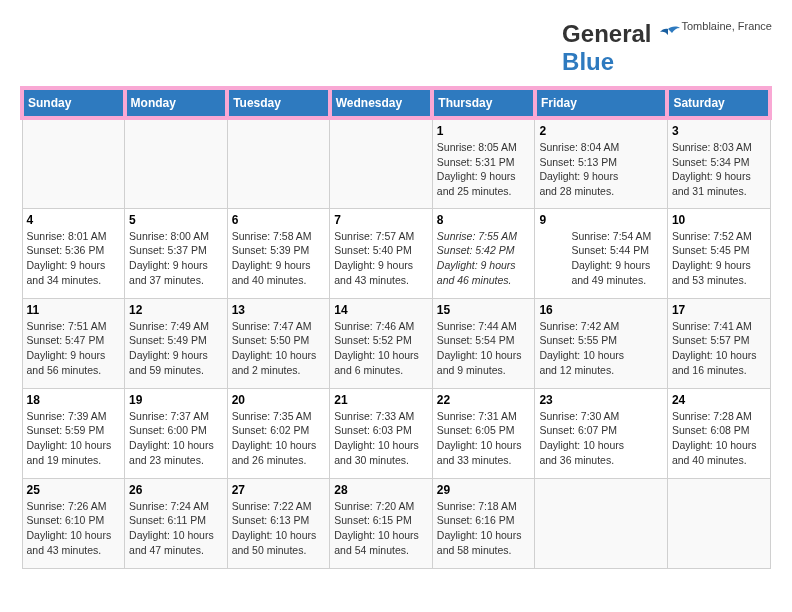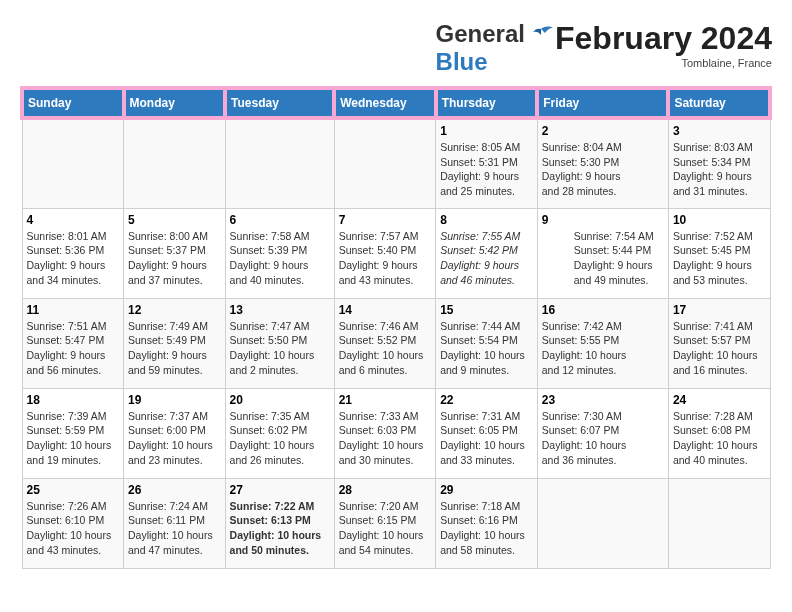--- a/index.html
+++ b/index.html
@@ -88,21 +88,20 @@
           <path d="M14 4 C16 2, 22 0, 26 3 C22 3, 20 5, 18 8 C16 6, 14 4, 14 4Z" fill="#2e7abf"></path>
           <path d="M14 4 C12 3, 8 4, 6 7 C9 6, 12 7, 14 10 C14 7, 14 4, 14 4Z" fill="#1a5fa0"></path>
         </svg>
       </span>
     </div>
     <div>
       <span style="font-size:24px;font-weight:bold;color:#2e7abf;">Blue</span>
     </div>
   </div>
   <div class="title-block">
-    <h1>February 2024</h1>
     <h2>Tomblaine, France</h2>
   </div>
 </div>
 
 <table>
   <thead>
     <tr>
     <th>Sunday</th>
         <th>Monday</th>
         <th>Tuesday</th>
@@ -121,21 +120,21 @@
         <td>
           <span class="day-num">1</span>
           <div class="cell-content" style="white-space: pre-line;">Sunrise: 8:05 AM
 Sunset: 5:31 PM
 Daylight: 9 hours
 and 25 minutes.</div>
         </td>
         <td>
           <span class="day-num">2</span>
           <div class="cell-content" style="white-space: pre-line;">Sunrise: 8:04 AM
-Sunset: 5:30 PM
+Sunset: 5:13 PM
 Daylight: 9 hours
 and 28 minutes.</div>
         </td>
         <td>
           <span class="day-num">3</span>
           <div class="cell-content" style="white-space: pre-line;">Sunrise: 8:03 AM
 Sunset: 5:34 PM
 Daylight: 9 hours
 and 31 minutes.</div>
         </td>
@@ -303,21 +302,21 @@
         </td>
         <td>
           <span class="day-num">26</span>
           <div class="cell-content" style="white-space: pre-line;">Sunrise: 7:24 AM
 Sunset: 6:11 PM
 Daylight: 10 hours
 and 47 minutes.</div>
         </td>
         <td>
           <span class="day-num">27</span>
-          <div class="cell-content" style="white-space: pre-line; font-weight: bold;">Sunrise: 7:22 AM
+          <div class="cell-content" style="white-space: pre-line;">Sunrise: 7:22 AM
 Sunset: 6:13 PM
 Daylight: 10 hours
 and 50 minutes.</div>
         </td>
         <td>
           <span class="day-num">28</span>
           <div class="cell-content" style="white-space: pre-line;">Sunrise: 7:20 AM
 Sunset: 6:15 PM
 Daylight: 10 hours
 and 54 minutes.</div>

